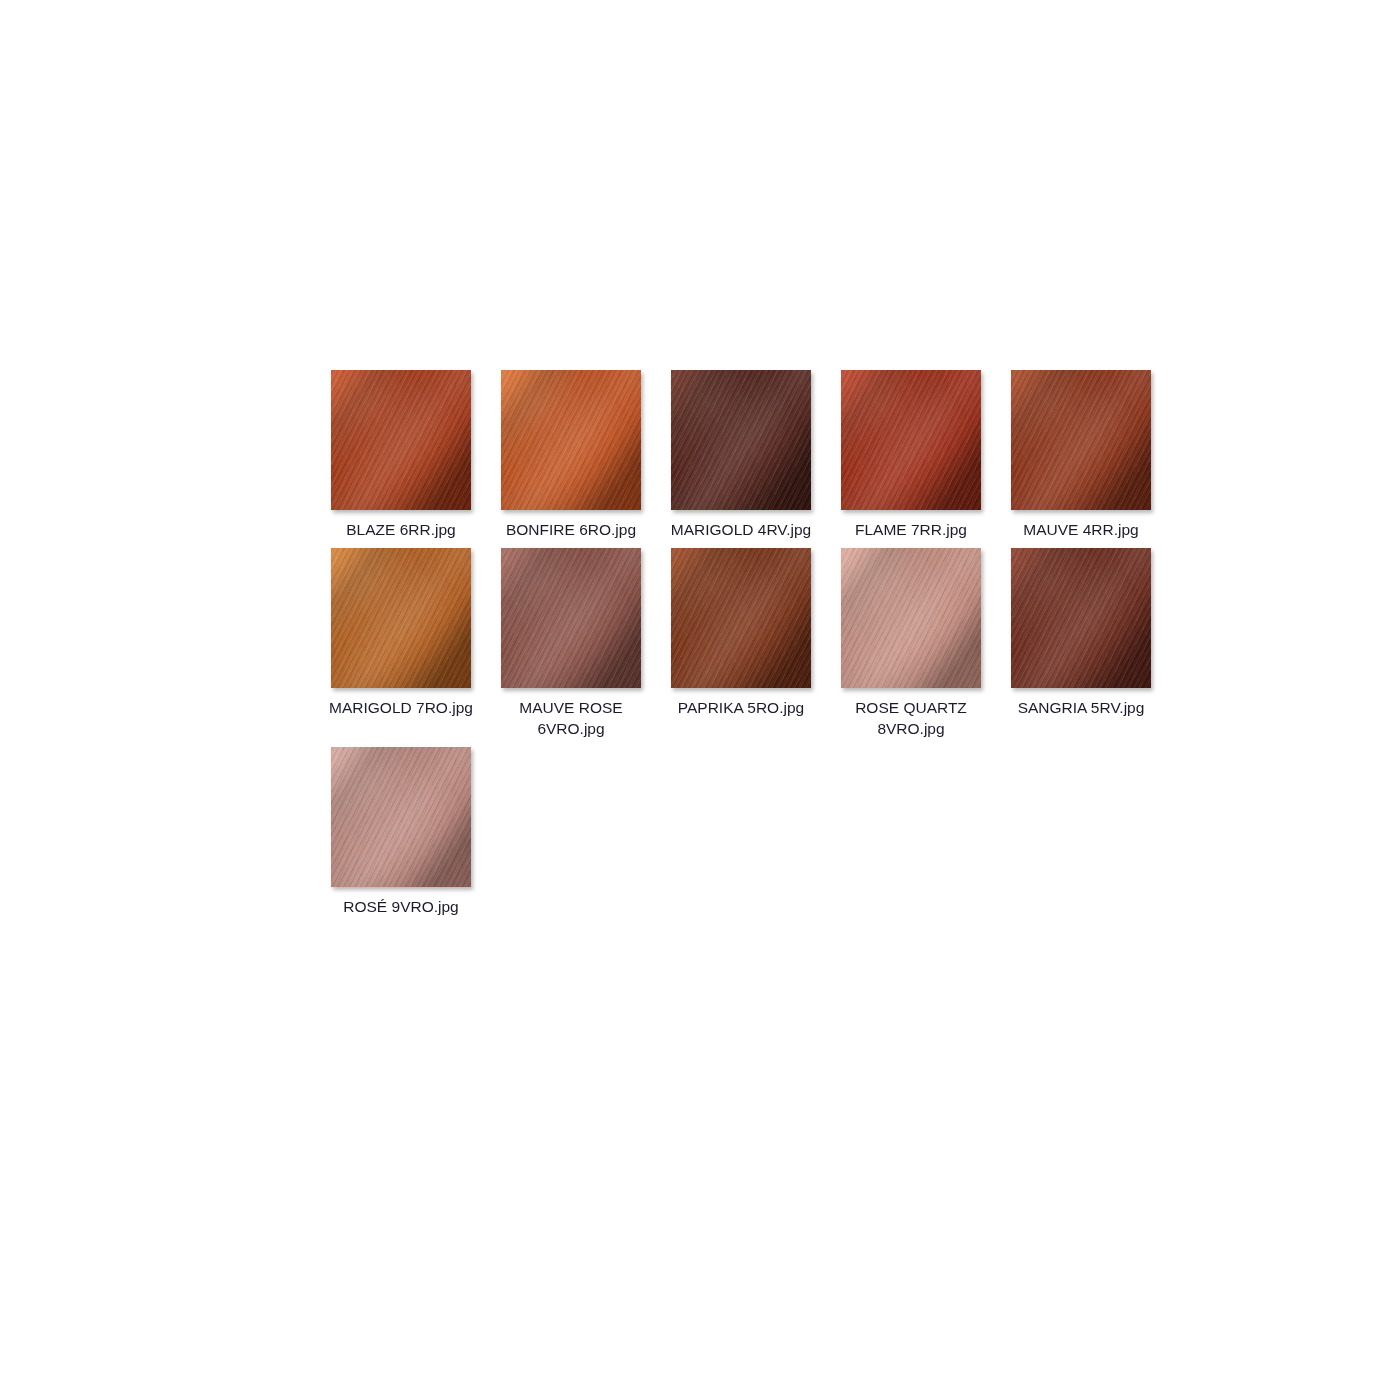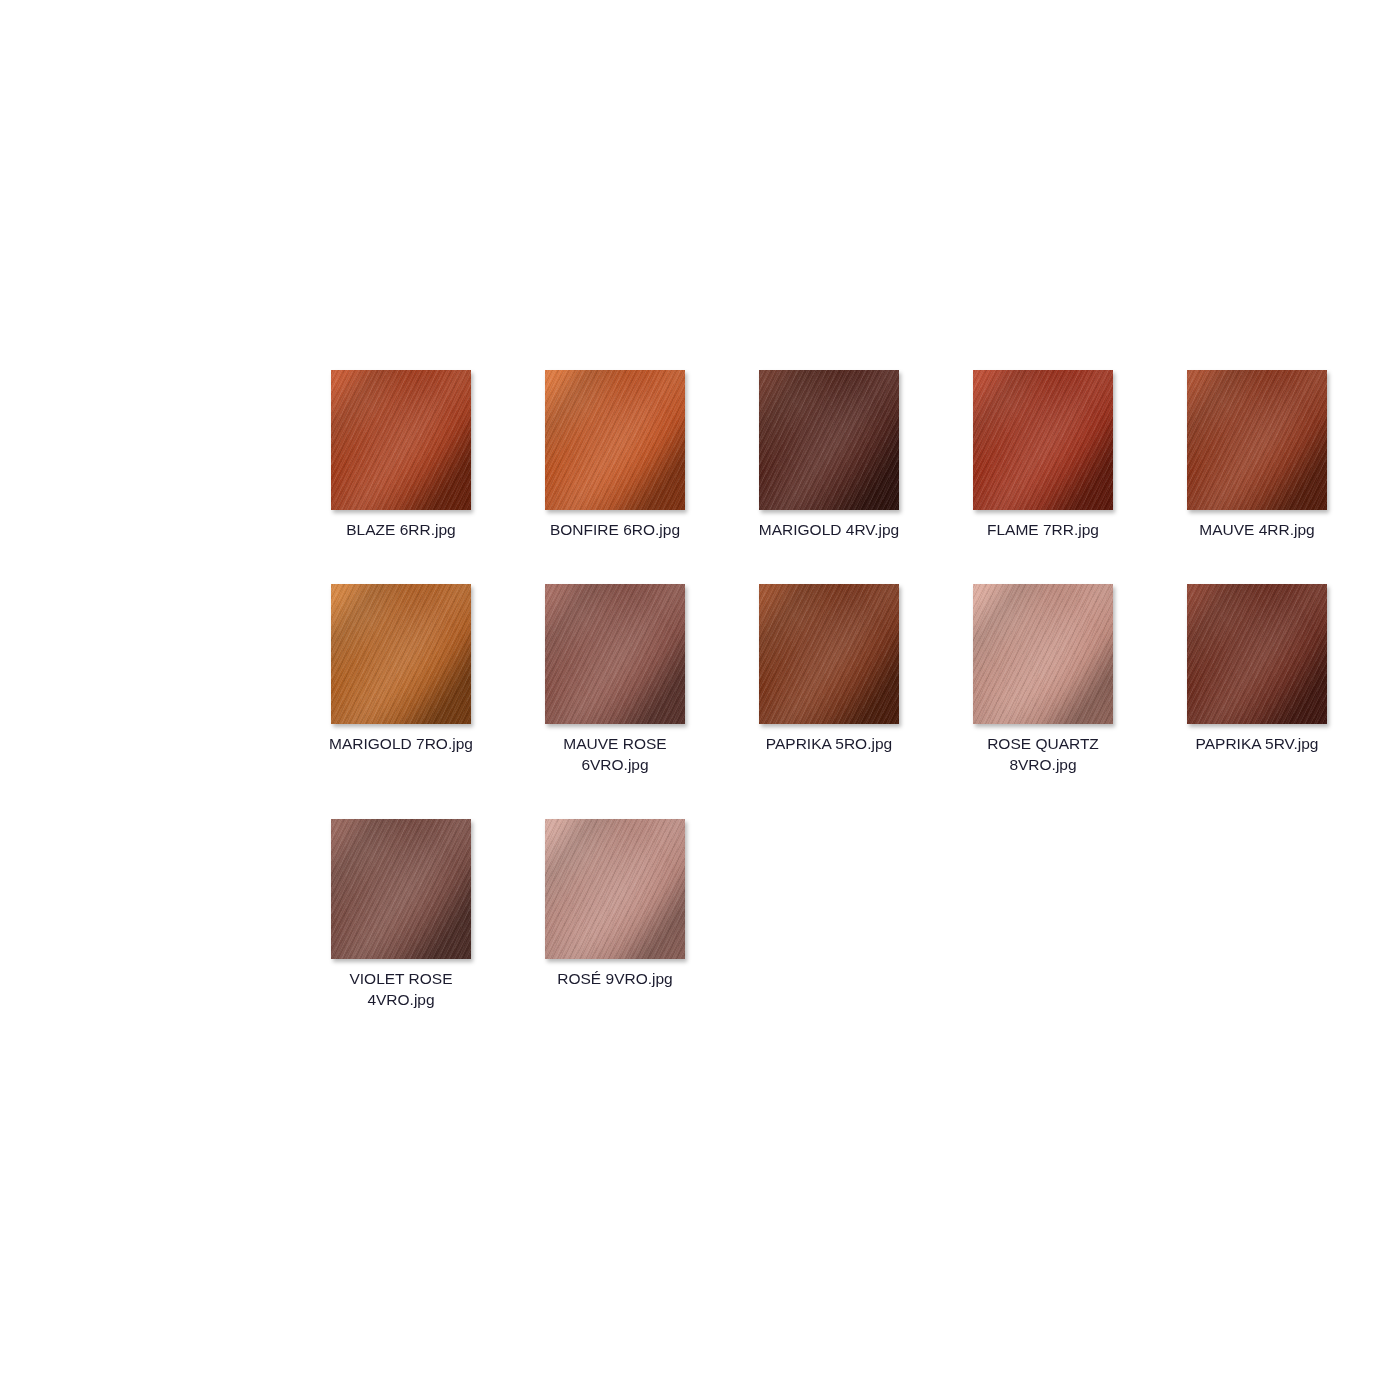--- a/index.html
+++ b/index.html
@@ -19,21 +19,20 @@
   #file-grid {
     position: absolute;
     left: 316px;
     top: 370px;
     width: 850px;
     display: grid;
     grid-template-columns: repeat(5, 170px);
     grid-auto-rows: auto;
     column-gap: 0px;
     row-gap: 8px;
-    gap: 44px;
   }
 
   .file-item {
     width: 170px;
     display: flex;
     flex-direction: column;
     align-items: center;
   }
 
   .thumb-wrap {
@@ -248,32 +247,21 @@
     </div>
     <div class="file-item">
       <div class="thumb-wrap">
         <div class="swatch-base" style="background: linear-gradient(135deg, rgb(140, 61, 42) 0%, rgb(110, 42, 28) 38%, rgb(110, 42, 28) 62%, rgb(67, 22, 16) 100%);"></div>
         <div class="swatch-bands"></div>
         <div class="swatch-cross"></div>
         <div class="swatch-strands"></div>
         <div class="swatch-strands-2"></div>
         <div class="swatch-vignette"></div>
       </div>
-      <div class="file-label">PAPRIKA 5RV.jpg</div>
-    </div>
-    <div class="file-item">
-      <div class="thumb-wrap">
-        <div class="swatch-base" style="background: linear-gradient(135deg, rgb(148, 96, 85) 0%, rgb(122, 74, 65) 38%, rgb(122, 74, 65) 62%, rgb(81, 46, 40) 100%);"></div>
-        <div class="swatch-bands"></div>
-        <div class="swatch-cross"></div>
-        <div class="swatch-strands"></div>
-        <div class="swatch-strands-2"></div>
-        <div class="swatch-vignette"></div>
-      </div>
-      <div class="file-label">VIOLET ROSE 4VRO.jpg</div>
+      <div class="file-label">SANGRIA 5RV.jpg</div>
     </div>
     <div class="file-item">
       <div class="thumb-wrap">
         <div class="swatch-base" style="background: linear-gradient(135deg, rgb(213, 167, 156) 0%, rgb(189, 138, 128) 38%, rgb(189, 138, 128) 62%, rgb(150, 102, 93) 100%);"></div>
         <div class="swatch-bands"></div>
         <div class="swatch-cross"></div>
         <div class="swatch-strands"></div>
         <div class="swatch-strands-2"></div>
         <div class="swatch-vignette"></div>
       </div>

